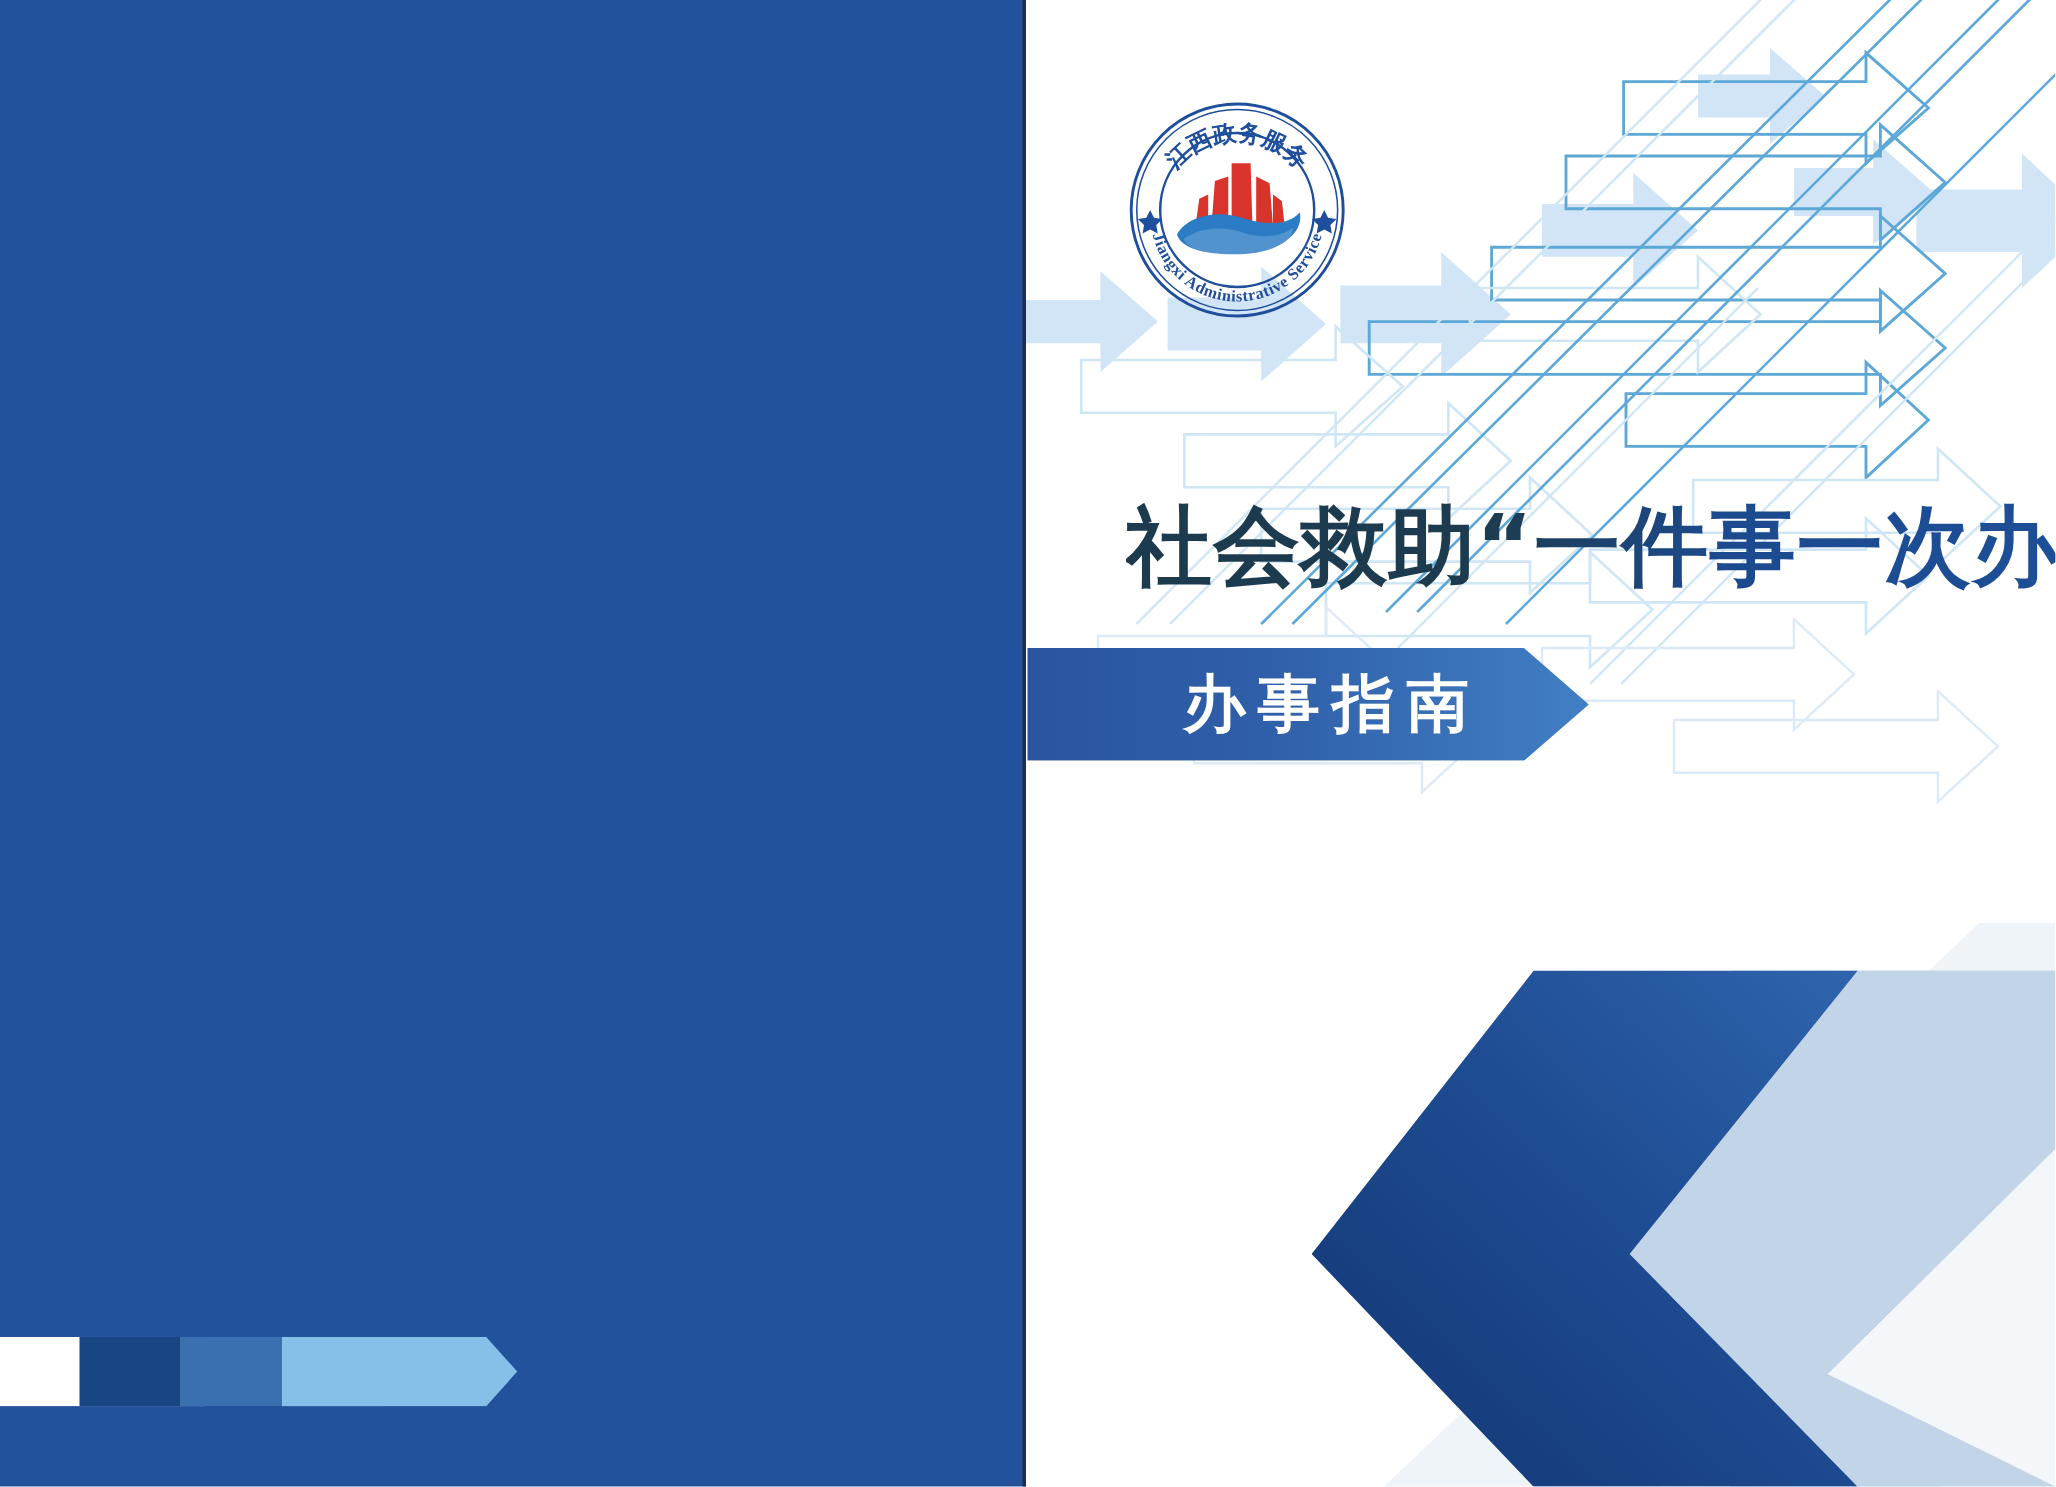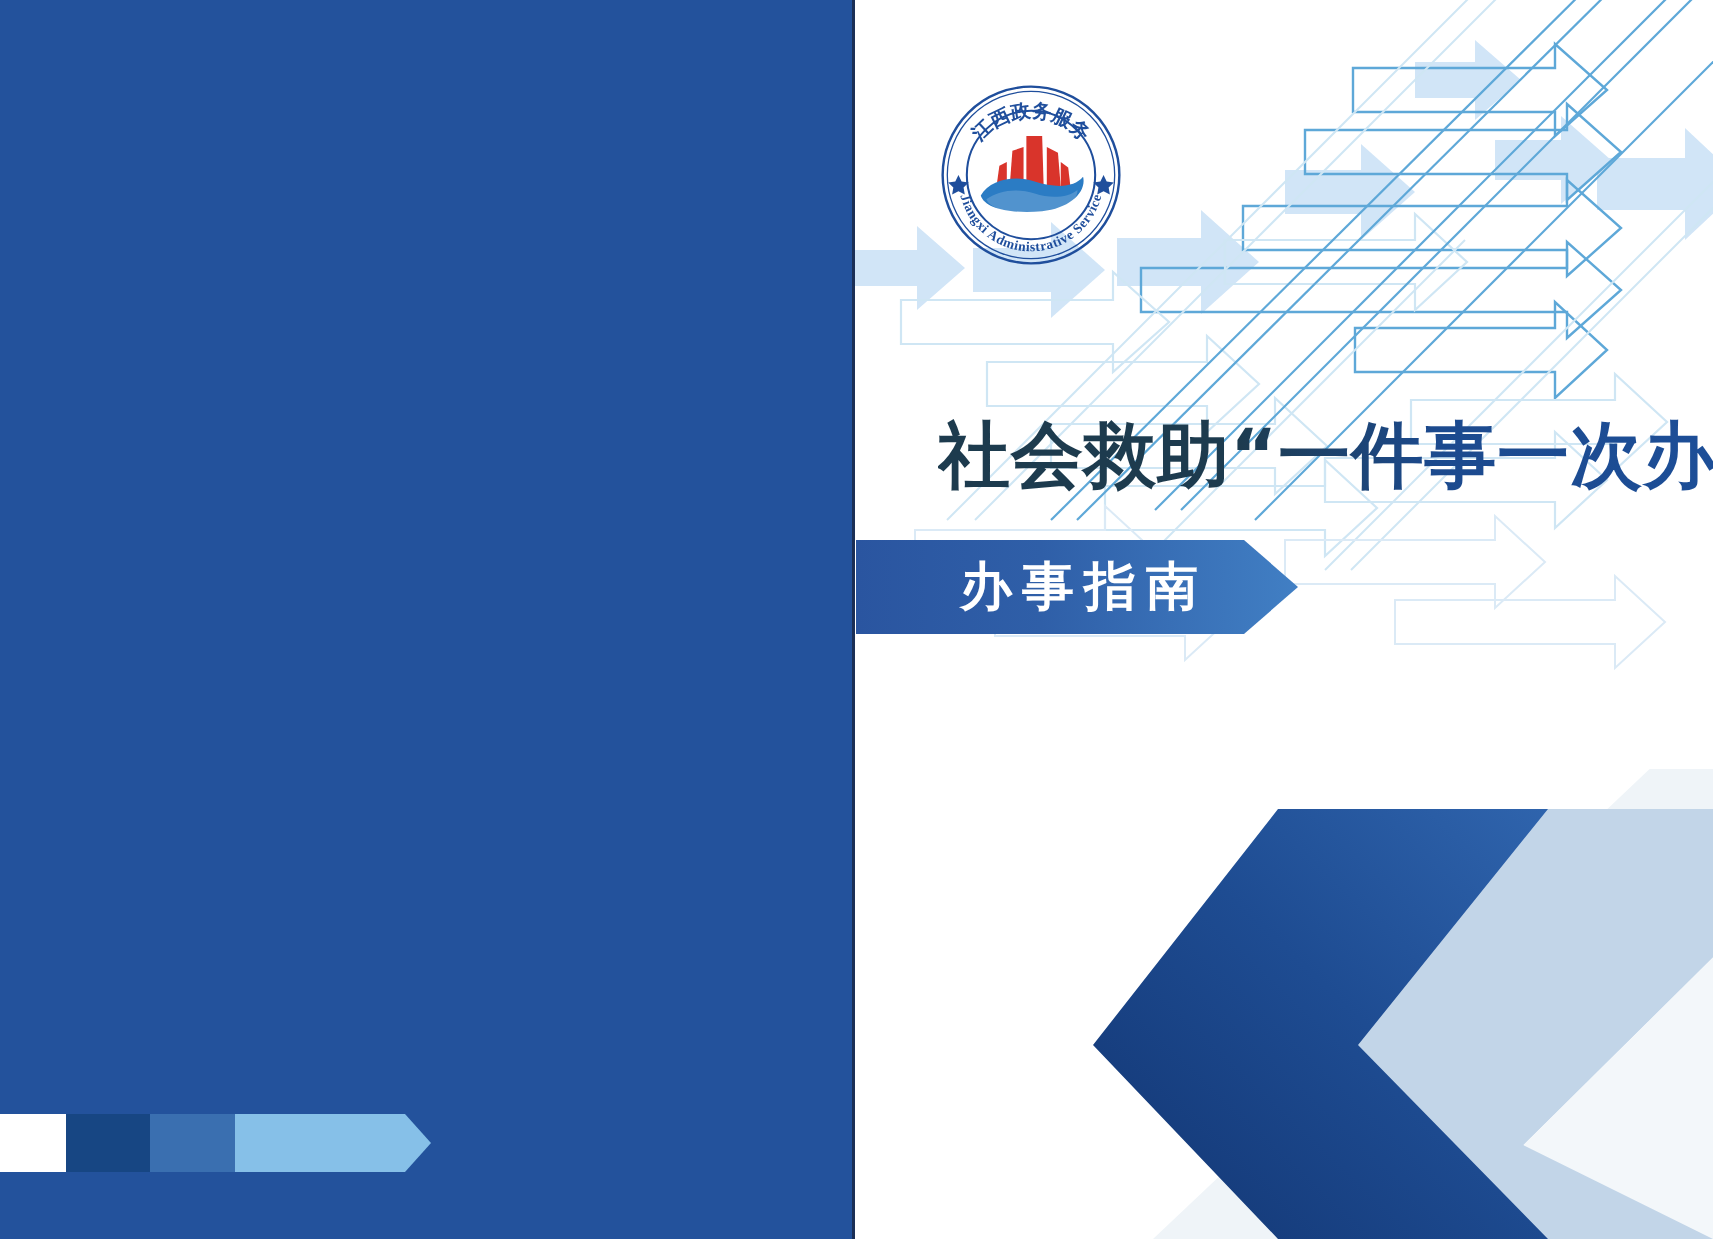--- a/index.html
+++ b/index.html
@@ -94,20 +94,21 @@
     position: absolute;
     left: 856px;
     top: 540px;
     width: 442px;
     height: 94px;
     z-index: 10;
     background: linear-gradient(90deg, #2a55a0 0%, #2f5fa8 42%, #417fc4 100%);
     clip-path: polygon(0 0, calc(100% - 54px) 0, 100% 50%, calc(100% - 54px) 100%, 0 100%);
     display: flex;
     align-items: center;
+    padding-left: 26px;
   }
   .banner-text {
     margin-left: 104px;
     color: #ffffff;
     font-family: "DejaVu Sans", "Liberation Sans", sans-serif;
     font-size: 52px;
     font-weight: bold;
     letter-spacing: 10px;
     white-space: nowrap;
   }

